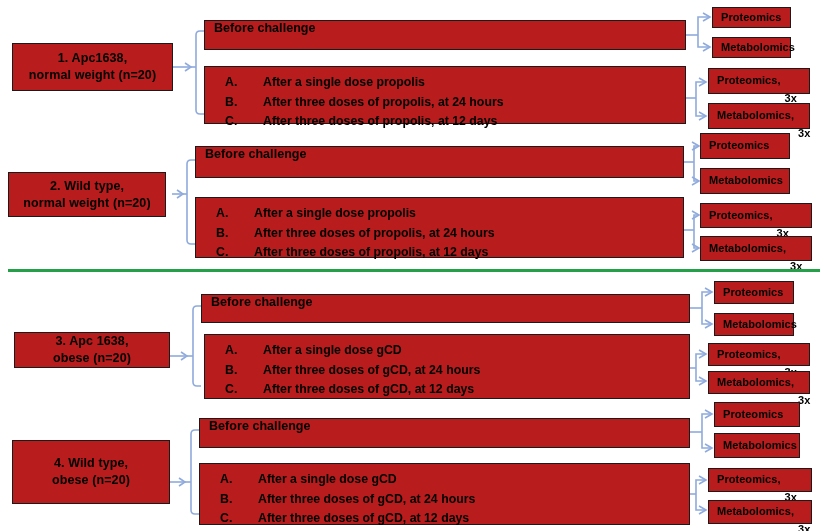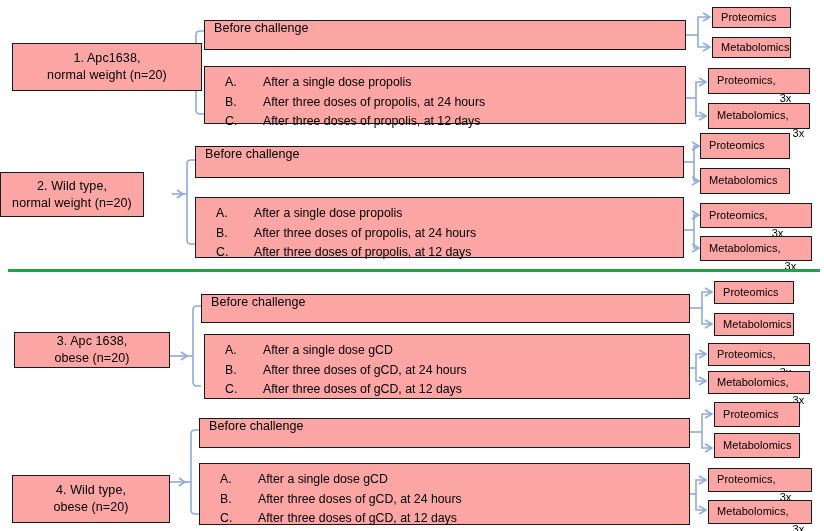--- a/index.html
+++ b/index.html
@@ -16,24 +16,25 @@
     position: relative;
     width: 824px;
     height: 531px;
     background: #ffffff;
     overflow: hidden;
   }
   .box {
     position: absolute;
     box-sizing: border-box;
     border: 1.5px solid #1a1a1a;
-    background: #fca5a5;
+    background: #b91c1c;
     color: #000000;
     font-size: 12px;
     line-height: 1.25;
+    font-weight: bold;
   }
   
   .cohort-box {
     display: flex;
     flex-direction: column;
     align-items: center;
     justify-content: center;
     text-align: center;
     font-size: 12.5px;
     line-height: 1.35;
@@ -178,21 +179,21 @@
     <path class="conn-head" d="M705,410 L712,414 L705,418"></path>
     <path class="conn" d="M702,432 L702,448 L711,448"></path>
     <path class="conn-head" d="M705,444 L712,448 L705,452"></path>
     <path class="conn" d="M690,494 L696,494"></path>
     <path class="conn" d="M696,494 L696,480 L705,480"></path>
     <path class="conn-head" d="M699,476 L706,480 L699,484"></path>
     <path class="conn" d="M696,494 L696,510 L705,510"></path>
     <path class="conn-head" d="M699,506 L706,510 L699,514"></path>
   </svg>
 
-  <div class="box cohort-box" style="left:12px; top:43px; width:190px; height:48px;">
+  <div class="box cohort-box" style="left:12px; top:43px; width:161px; height:48px;">
     <span class="cohort-line">1. Apc1638,</span>
     <span class="cohort-line">normal weight (n=20)</span>
   </div>
 
   <div class="box stage-box" style="left:204px; top:20px; width:482px; height:30px;">
     <span>Before challenge</span>
   </div>
 
   <div class="box list-box" style="left:204px; top:66px; width:482px; height:58px;">
     <div class="list-row">
@@ -219,21 +220,21 @@
   </div>
   <div class="box assay-box" style="left:708px; top:68px; width:102px; height:26px;">
     <span>Proteomics,</span>
     <span class="assay-rep">3x</span>
   </div>
   <div class="box assay-box" style="left:708px; top:103px; width:102px; height:26px;">
     <span>Metabolomics,</span>
     <span class="assay-rep">3x</span>
   </div>
 
-  <div class="box cohort-box" style="left:0; top:172px; width:144px; height:45px;">
+  <div class="box cohort-box" style="left:8px; top:172px; width:158px; height:45px;">
     <span class="cohort-line">2. Wild type,</span>
     <span class="cohort-line">normal weight (n=20)</span>
   </div>
 
   <div class="box stage-box" style="left:195px; top:146px; width:489px; height:32px;">
     <span>Before challenge</span>
   </div>
 
   <div class="box list-box" style="left:195px; top:197px; width:489px; height:61px;">
     <div class="list-row">
@@ -303,21 +304,21 @@
   </div>
   <div class="box assay-box" style="left:708px; top:343px; width:102px; height:23px;">
     <span>Proteomics,</span>
     <span class="assay-rep">3x</span>
   </div>
   <div class="box assay-box" style="left:708px; top:371px; width:102px; height:23px;">
     <span>Metabolomics,</span>
     <span class="assay-rep">3x</span>
   </div>
 
-  <div class="box cohort-box" style="left:12px; top:475px; width:158px; height:48px;">
+  <div class="box cohort-box" style="left:12px; top:440px; width:158px; height:64px;">
     <span class="cohort-line">4. Wild type,</span>
     <span class="cohort-line">obese (n=20)</span>
   </div>
 
   <div class="box stage-box" style="left:199px; top:418px; width:491px; height:30px;">
     <span>Before challenge</span>
   </div>
 
   <div class="box list-box" style="left:199px; top:463px; width:491px; height:62px;">
     <div class="list-row">

